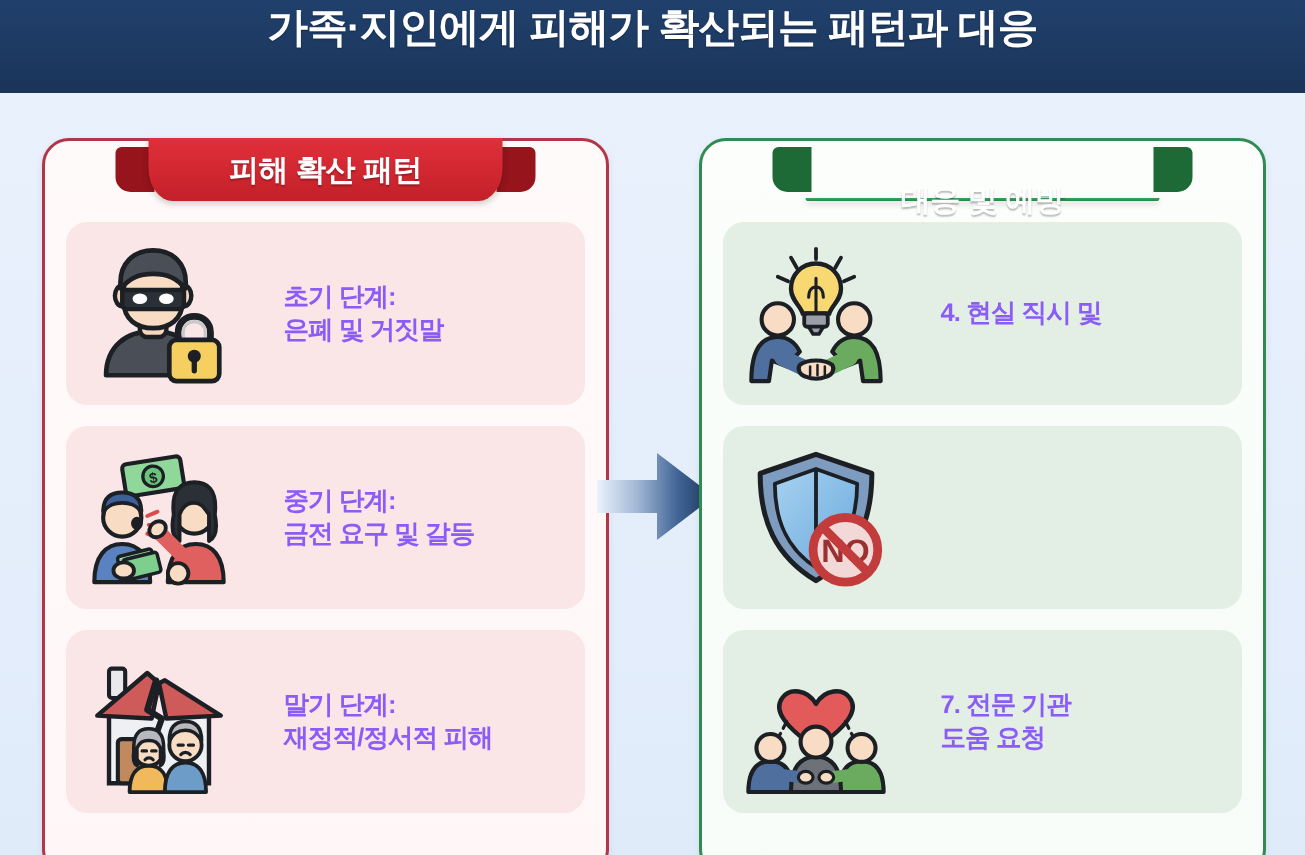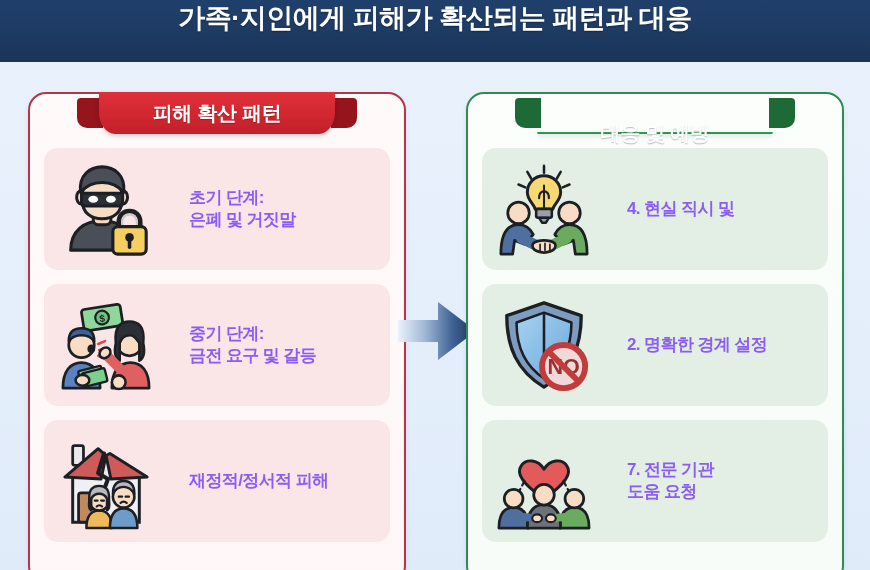--- a/index.html
+++ b/index.html
@@ -278,20 +278,21 @@
             <path d="M40.5 76 C42 74.3 44.5 74.3 46 76" fill="none" stroke="#1c1f24" stroke-width="2.2" stroke-linecap="round"></path>
 
             <path d="M54 98 C54 85 59 78 68 78 C77 78 82 85 82 98 Z" fill="#6e9cc8" stroke="#1c1f24" stroke-width="2.6" stroke-linejoin="round"></path>
             <circle cx="68" cy="66" r="11" fill="#f9dcc4" stroke="#1c1f24" stroke-width="2.6"></circle>
             <path d="M57 63 C57 53 62 50 68 50 C74 50 79 53 79 63 C75 57 72 56 68 56 C64 56 60 57 57 63 Z" fill="#b7b9be" stroke="#1c1f24" stroke-width="2.4" stroke-linejoin="round"></path>
             <path d="M63 66 L66.5 66 M70 66 L73.5 66" stroke="#1c1f24" stroke-width="2.2" stroke-linecap="round"></path>
             <path d="M64.8 72.5 C66.5 70.6 69.5 70.6 71.2 72.5" fill="none" stroke="#1c1f24" stroke-width="2.2" stroke-linecap="round"></path>
           </svg>
         </div>
         <div class="text">
+          <span>말기 단계:</span>
           <span class="l2">재정적/정서적 피해</span>
         </div>
       </div>
 
     </div>
   </div>
 
   <div class="arrow">
     <svg viewBox="0 0 80 66" width="80" height="66">
       <defs>
@@ -368,24 +369,20 @@
 
             <path d="M50 17 L78 27 C78 52 70 71 50 84 C30 71 22 52 22 27 Z" fill="url(#shieldGrad)" stroke="#1c1f24" stroke-width="2.6" stroke-linejoin="round"></path>
 
             <path d="M50 17 L50 84" stroke="#1c1f24" stroke-width="2.6"></path>
 
             <circle cx="70" cy="72" r="22" fill="#f3d8d8" stroke="#c23c3c" stroke-width="6"></circle>
             <text x="70" y="80" font-size="22" font-weight="bold" text-anchor="middle" fill="#9a3030" font-family="'Liberation Sans',sans-serif">NO</text>
             <path d="M55 57 L85 87" stroke="#c23c3c" stroke-width="6" stroke-linecap="round"></path>
           </svg>
         </div>
-        <div class="text">
-          <span>2. 명확한 경계 설정</span>
-          <span class="l2"></span>
-        </div>
       </div>
 
       <div class="card">
         <div class="art">
           <svg viewBox="0 0 100 100" width="98" height="98">
 
             <path d="M50 38 C44 28 32 27 27 34 C21 42 28 53 50 68 C72 53 79 42 73 34 C68 27 56 28 50 38 Z" fill="#e35a5a" stroke="#1c1f24" stroke-width="3" stroke-linejoin="round"></path>
 
             <path d="M30 50 C26 58 24 62 21 66" fill="none" stroke="#1c1f24" stroke-width="2.2" stroke-dasharray="5 4" stroke-linecap="round"></path>
             <path d="M70 50 C74 58 76 62 79 66" fill="none" stroke="#1c1f24" stroke-width="2.2" stroke-dasharray="5 4" stroke-linecap="round"></path>

